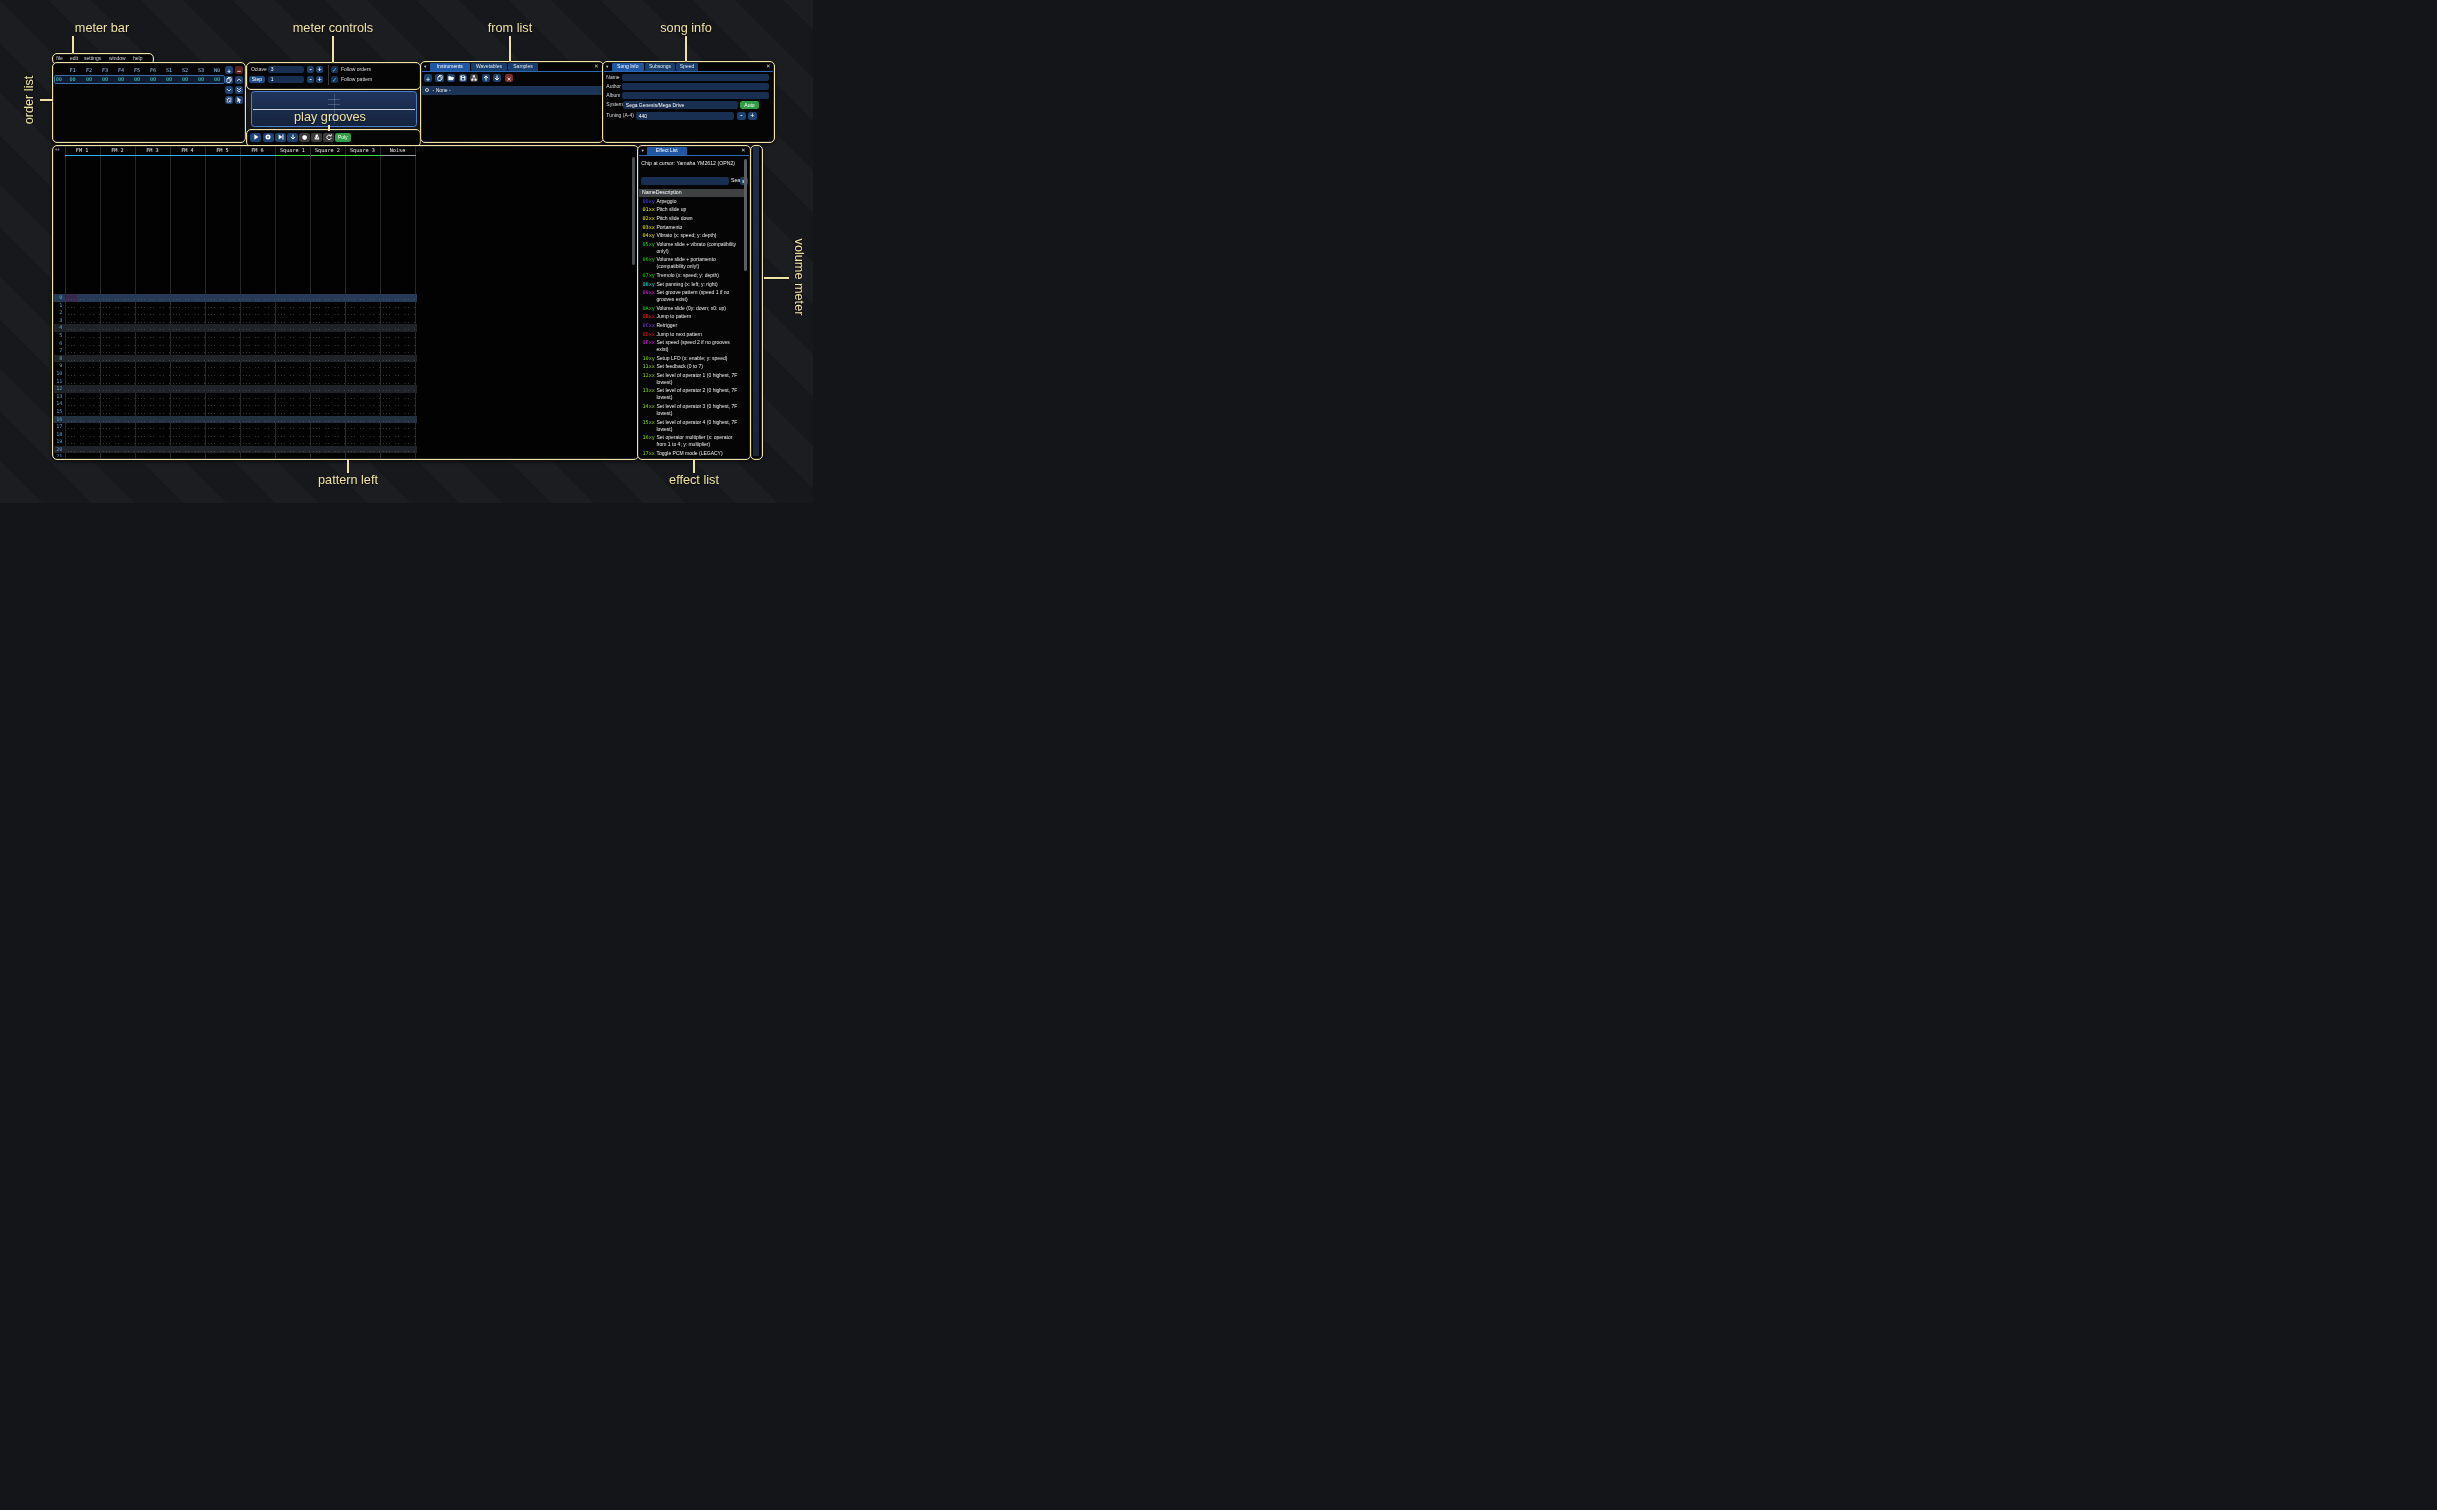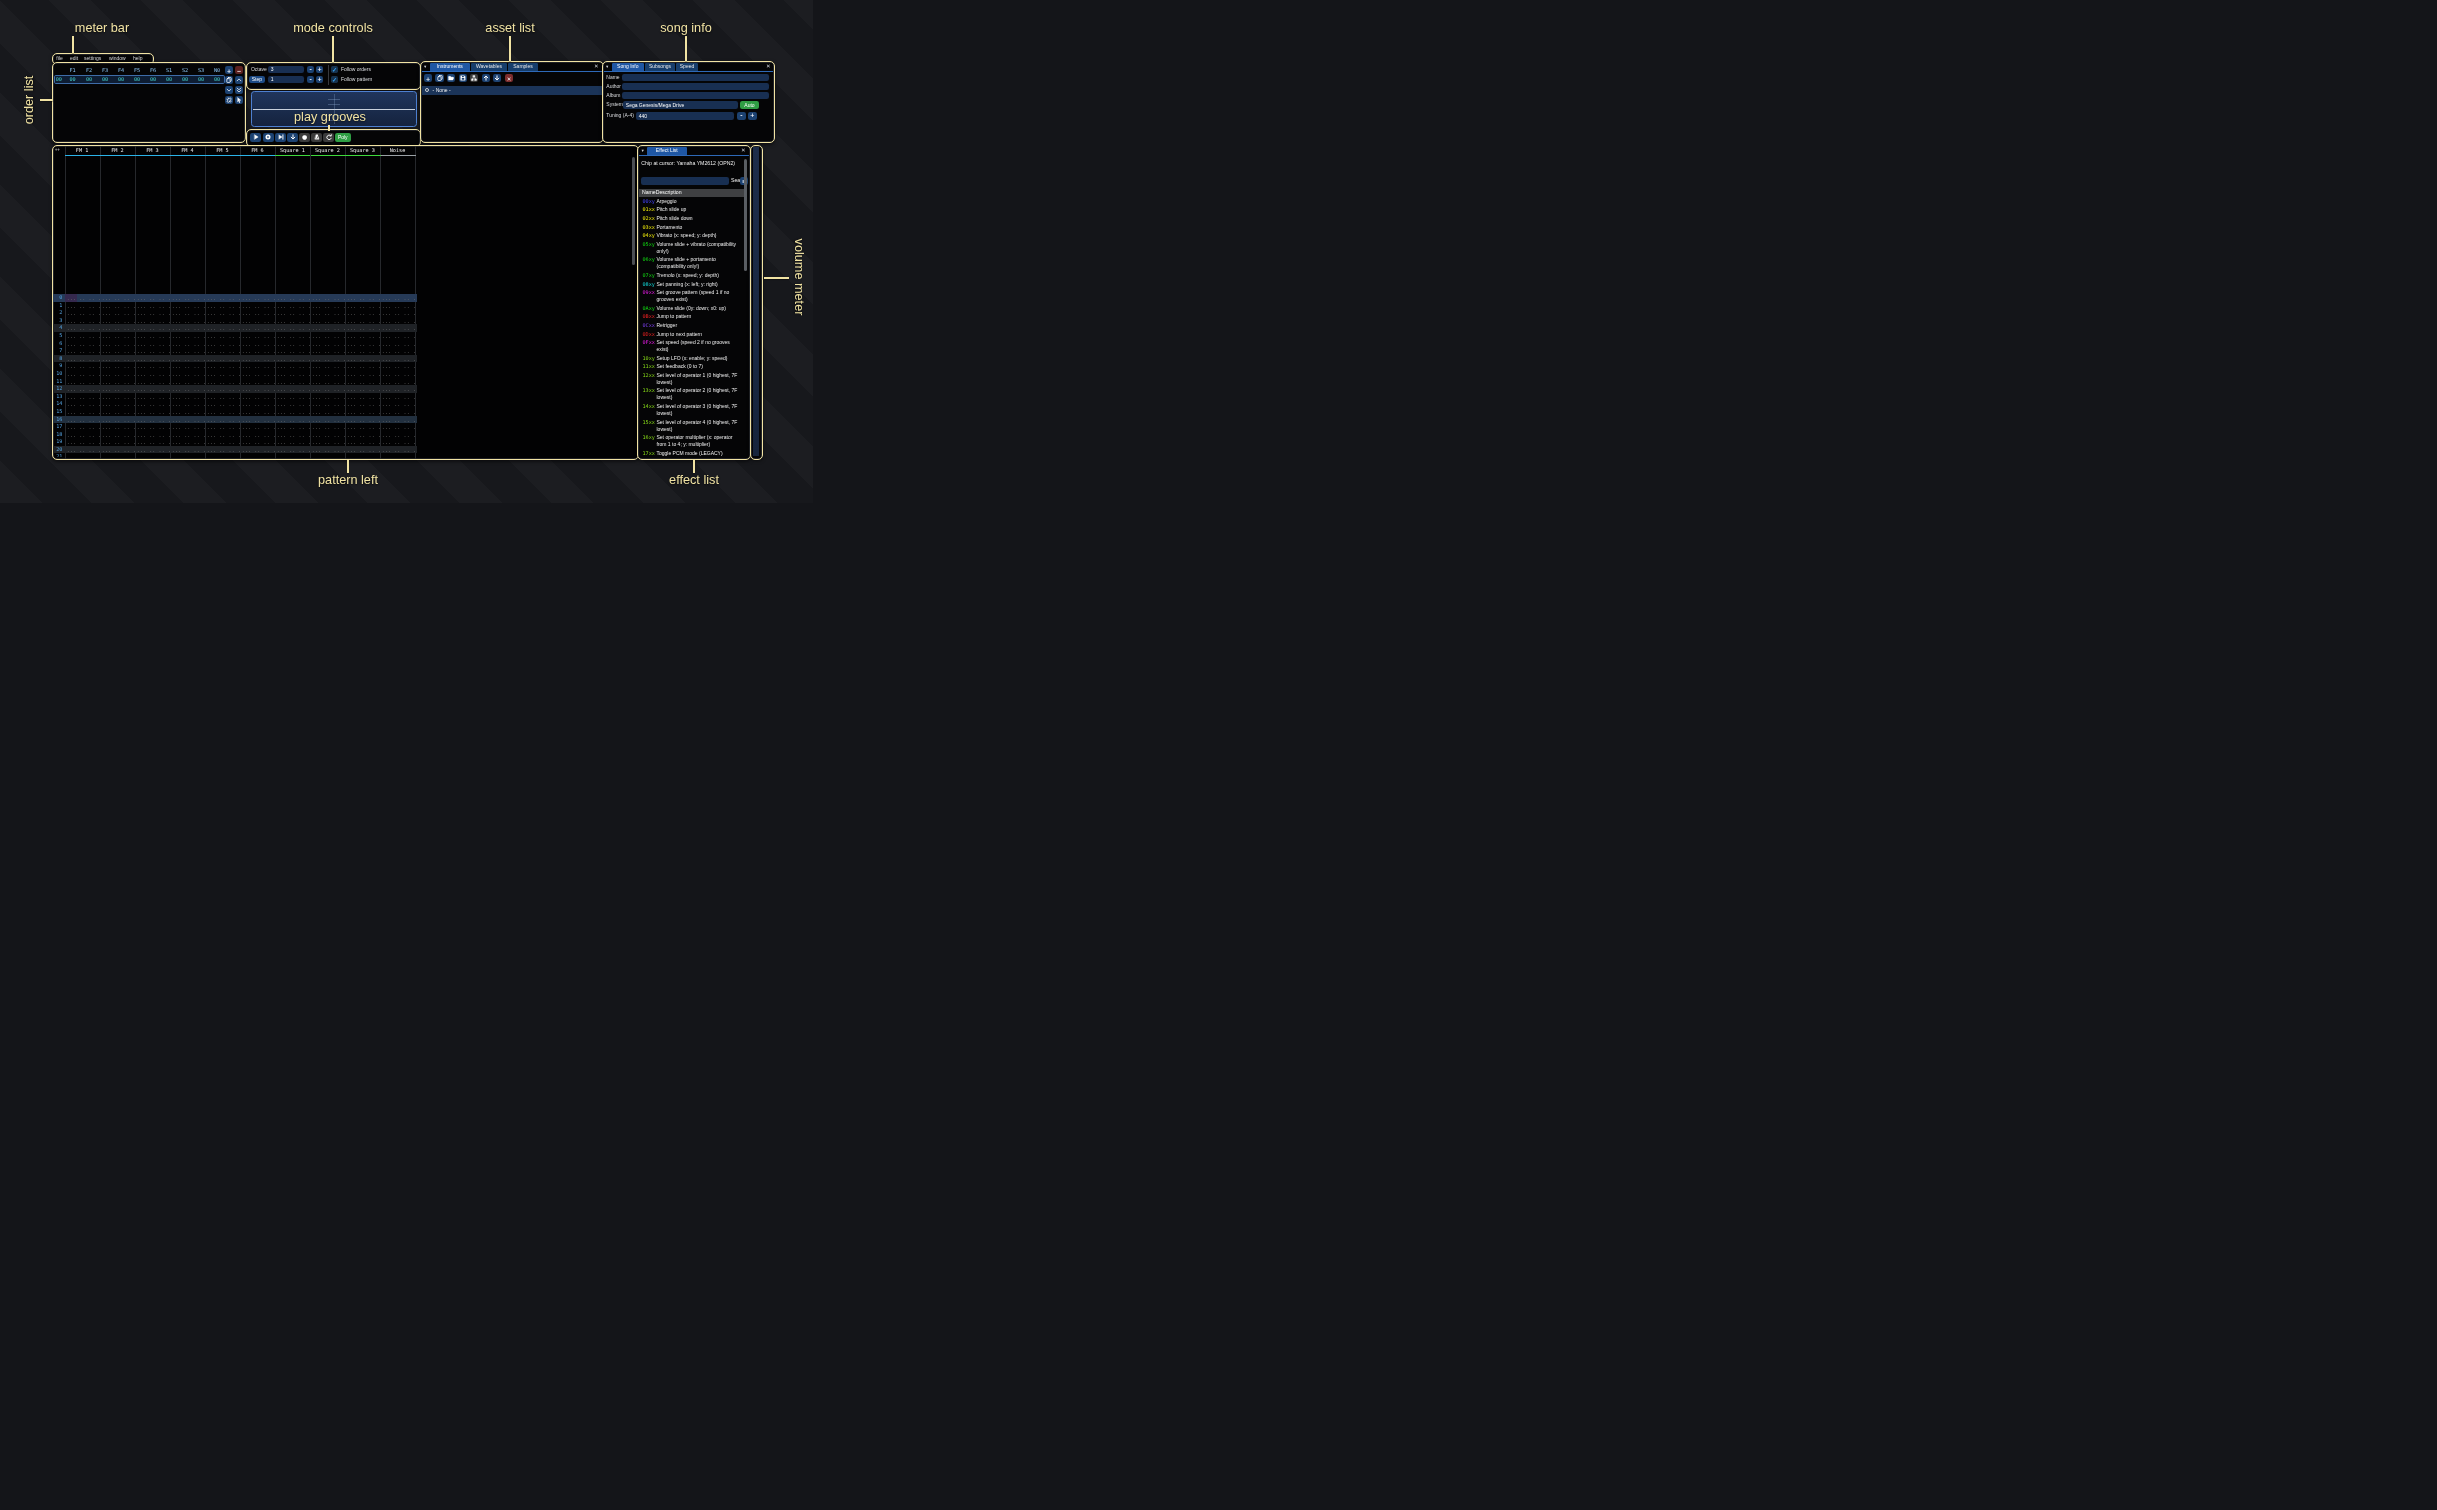--- a/index.html
+++ b/index.html
@@ -85,24 +85,24 @@
   .smalltext{position:absolute;color:#f0f0f0;font-size:5.2px;line-height:7.2px;}
 </style>
 </head>
 <body>
 
 <div id="stage">
 
   <div class="alabel" style="left:102px;top:28px;">meter bar</div>
   <div class="conn" style="left:72px;top:36px;width:1.7px;height:16.6px;"></div>
 
-  <div class="alabel" style="left:333px;top:28px;">mode controls</div>
+  <div class="alabel" style="left:333px;top:28px;">meter controls</div>
   <div class="conn" style="left:332px;top:36px;width:1.7px;height:26px;"></div>
 
-  <div class="alabel" style="left:510px;top:28px;">asset list</div>
+  <div class="alabel" style="left:510px;top:28px;">from list</div>
   <div class="conn" style="left:509px;top:36px;width:1.7px;height:25px;"></div>
 
   <div class="alabel" style="left:686px;top:28px;">song info</div>
   <div class="conn" style="left:685px;top:36px;width:1.7px;height:25px;"></div>
 
   <div class="alabel v-ccw" style="left:29px;top:100px;">order list</div>
   <div class="conn" style="left:40px;top:99px;width:12.7px;height:1.7px;"></div>
 
   <div class="alabel" style="left:330px;top:117px;z-index:60;">play grooves</div>
   <div class="conn" style="left:328px;top:125px;width:1.7px;height:5.5px;z-index:60;"></div>

